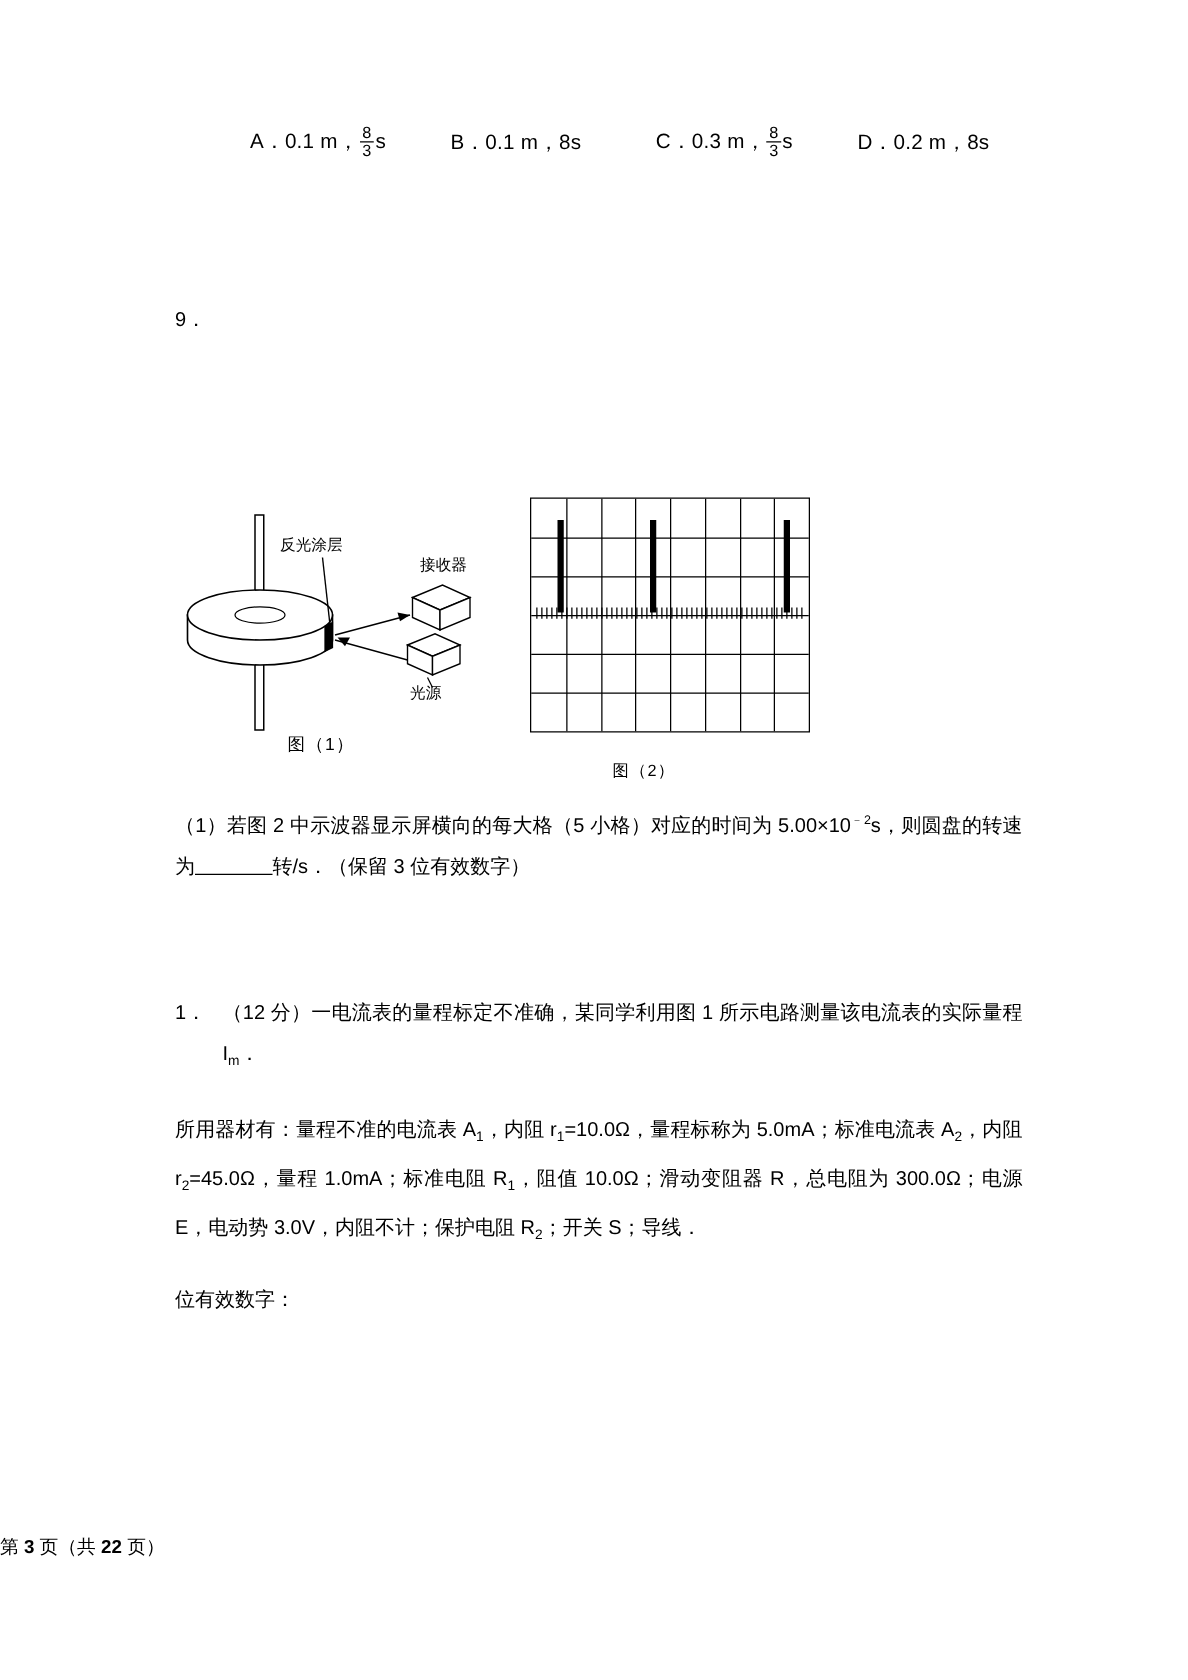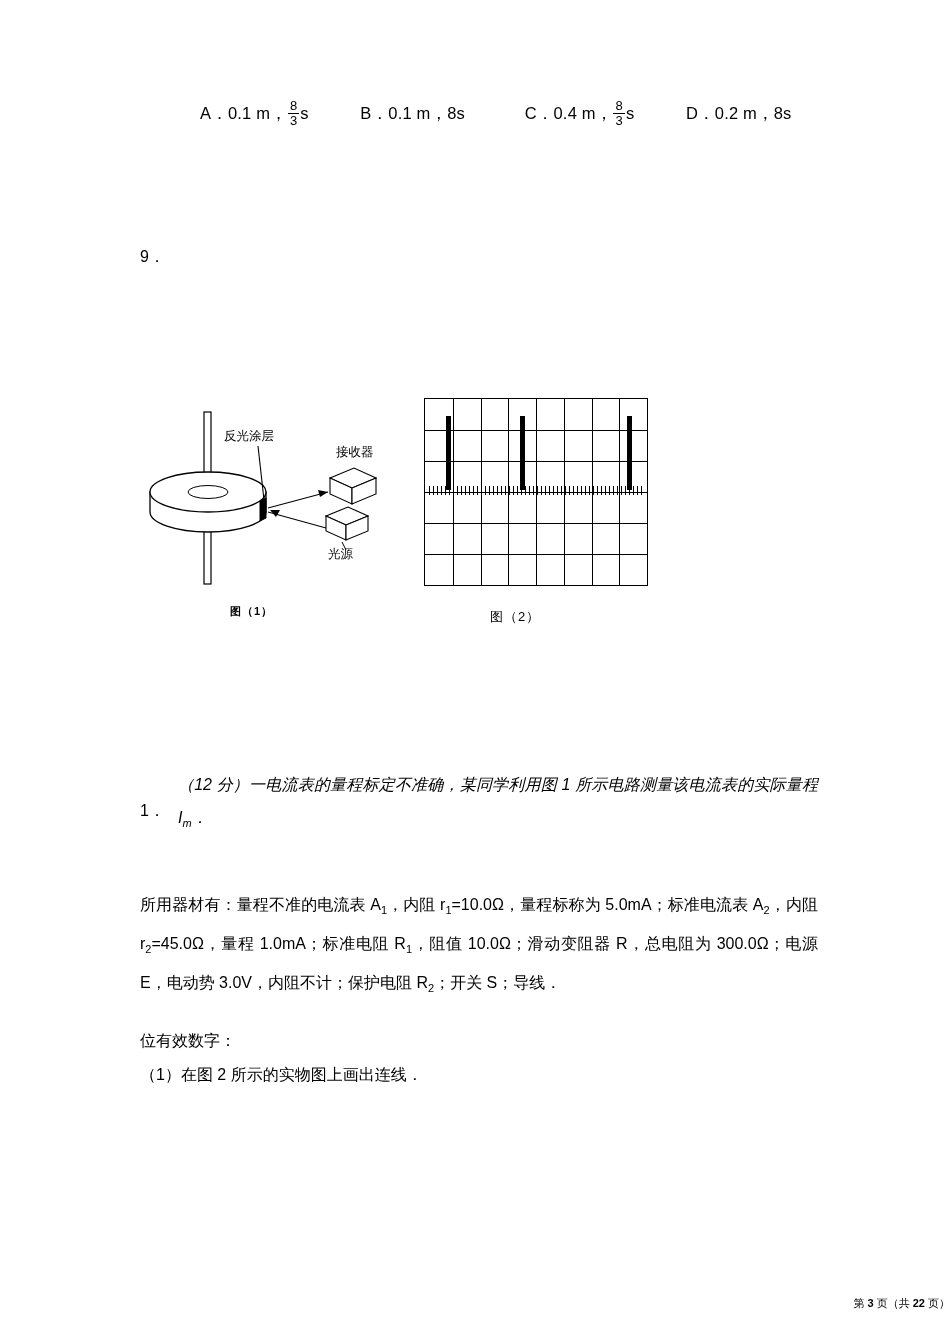--- a/index.html
+++ b/index.html
@@ -106,24 +106,23 @@
   }
   .underline-blank.long {
     width: 72px;
   }
   sup.sm { font-size: 10px; vertical-align: super; }
   sub.sm { font-size: 11px; vertical-align: sub; }
 
   .q10-num { left: 140px; top: 794px; }
   .q10-body {
     left: 178px;
-    top: 768px;
+    top: 794px;
     width: 640px;
     text-align: justify;
-    font-style: italic;
   }
   .q10-equip {
     position: absolute;
     left: 140px;
     top: 888px;
     width: 678px;
     font-size: 16px;
     line-height: 33px;
     text-align: justify;
   }
@@ -147,24 +146,23 @@
     position: absolute;
     left: 140px;
     top: 400px;
     width: 270px;
     height: 230px;
   }
   .fig1 svg { display: block; }
   .fig1-cap {
     position: absolute;
     left: 90px;
-    top: 204px;
-    font-size: 11px;
+    top: 187px;
+    font-size: 14px;
     letter-spacing: 1px;
-    font-weight: bold;
   }
 
   
   .fig2 {
     position: absolute;
     left: 424px;
     top: 398px;
     width: 224px;
     height: 188px;
     border: 1.5px solid #000;
@@ -191,42 +189,42 @@
     position: absolute;
     left: 0;
     width: 100%;
     height: 10px;
   }
 
   
   .footer {
     position: absolute;
     left: 0;
-    top: 1296px;
+    top: 1228px;
     width: 950px;
-    text-align: right;
-    font-size: 11px;
+    text-align: left;
+    font-size: 15px;
   }
   .footer b { font-weight: bold; }
   .fig-label-text {
     font-size: 12.5px;
     font-family: "Liberation Sans", sans-serif;
   }
 </style>
 </head>
 <body>
 
 <div class="page">
 
   <div class="choices-row">
     <span class="opt"><span>A．0.1 m，</span><span class="frac"><span class="num">8</span><span class="den">3</span></span><span>s</span></span>
     <span class="gap-a"></span>
     <span class="opt">B．0.1 m，8s</span>
     <span class="gap-b"></span>
-    <span class="opt"><span>C．0.4 m，</span><span class="frac"><span class="num">8</span><span class="den">3</span></span><span>s</span></span>
+    <span class="opt"><span>C．0.3 m，</span><span class="frac"><span class="num">8</span><span class="den">3</span></span><span>s</span></span>
     <span class="gap-c"></span>
     <span class="opt">D．0.2 m，8s</span>
   </div>
 
 
   <div class="q-num q9-num">9．</div>
 
   <div class="fig1">
     <svg width="270" height="200" viewBox="0 0 270 200">
 
@@ -334,33 +332,35 @@
         <div style="position: absolute; left: 208px; top: 0px; width: 1px; height: 9px; background: rgb(0, 0, 0);"></div>
         <div style="position: absolute; left: 212px; top: 0px; width: 1px; height: 9px; background: rgb(0, 0, 0);"></div>
         <div style="position: absolute; left: 216px; top: 0px; width: 1px; height: 9px; background: rgb(0, 0, 0);"></div>
       </div>
       <div class="pulse" style="left: 21.09px; top: 16.74px; height: 74.4px;"></div>
       <div class="pulse" style="left: 95.46px; top: 16.74px; height: 74.4px;"></div>
       <div class="pulse" style="left: 202.02px; top: 16.74px; height: 74.4px;"></div>
     </div>
   <div class="fig2-cap">图（2）</div>
 
+  <div class="sub1">
+    <span>（1）若图 2 中示波器显示屏横向的每大格（5 小格）对应的时间为 5.00×10</span><sup class="sm">﹣2</sup><span>s，则圆盘的转速为</span><span class="underline-blank"></span><span>转/s．（保留 3 位有效数字）</span>
+  </div>
 
 
   <div class="q-num q10-num">1．</div>
   <div class="q-block q10-body">
     <span>（12 分）一电流表的量程标定不准确，某同学利用图 1 所示电路测量该电流表的实际量程 I</span><sub class="sm">m</sub><span>．</span>
   </div>
 
   <div class="q10-equip">
     <span>所用器材有：量程不准的电流表 A</span><sub class="sm">1</sub><span>，内阻 r</span><sub class="sm">1</sub><span>=10.0Ω，量程标称为 5.0mA；标准电流表 A</span><sub class="sm">2</sub><span>，内阻 r</span><sub class="sm">2</sub><span>=45.0Ω，量程 1.0mA；标准电阻 R</span><sub class="sm">1</sub><span>，阻值 10.0Ω；滑动变</span><span>阻器 R，总电阻为 300.0Ω；电源 E，电动势 3.0V，内阻不计；保护电阻 R</span><sub class="sm">2</sub><span>；</span><span>开关 S；导线．</span>
   </div>
 
   <div class="q10-answer">位有效数字：</div>
-  <div class="q10-sub1">（1）在图 2 所示的实物图上画出连线．</div>
 
   <div class="footer">
     <span>第</span>
     <b>3</b>
     <span>页（共</span>
     <b>22</b>
     <span>页）</span>
   </div>
 
 </div>

